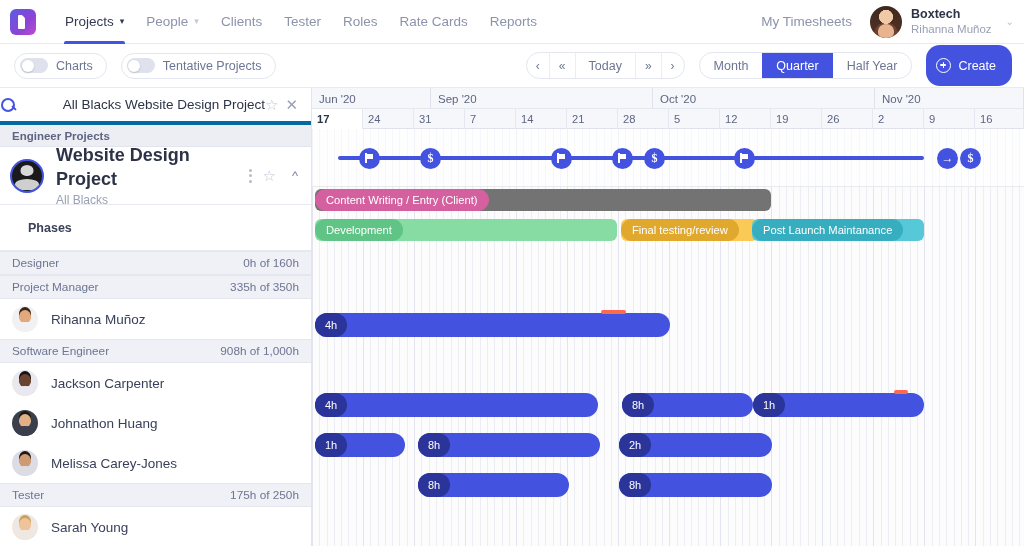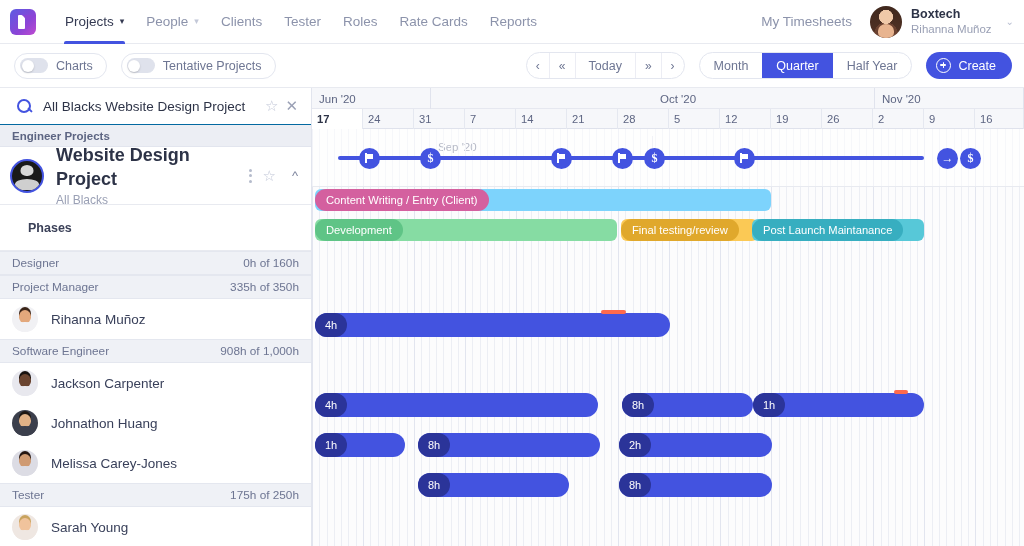--- a/index.html
+++ b/index.html
@@ -107,42 +107,43 @@
   .segmented {
     display: flex; align-items: center; height: 27px; margin-left: 14px;
     border: 1px solid #e3e6ef; border-radius: 14px; overflow: hidden; background:#fff;
   }
   .segmented > div {
     height: 27px; display:flex; align-items:center; padding: 0 14px;
     font-size: 12.5px; color: #6e7693; cursor: pointer;
   }
   .segmented > div.on { background: #4353e0; color: #fff; }
   .create-btn {
-    display:flex; align-items:center; height:27px; margin-left:14px;
+    display:flex; align-items:center; height:41px; margin-left:14px;
     background:#4353e0; color:#fff; border-radius:14px; padding: 0 16px 0 10px;
     font-size:12.5px; cursor:pointer;
   }
   .plus-circle {
     width:15px; height:15px; border-radius:50%; border:1.5px solid #fff;
     position:relative; margin-right:7px; flex:none;
   }
   .plus-circle::before, .plus-circle::after {
     content:""; position:absolute; background:#fff; border-radius:1px;
   }
   .plus-circle::before { left:3px; top:5.3px; width:6px; height:1.6px; }
   .plus-circle::after { left:5.2px; top:3px; width:1.6px; height:6px; }
 
   
   .leftpanel {
     position: absolute; top: 88px; left: 0; width: 312px; height: 458px;
     background: #fff; border-right: 1px solid #e2e5ee; z-index: 5;
   }
   .searchrow {
-    height: 37px; display: flex; align-items: center; padding: 0 8px 0 16px;
-    border-bottom: 1px solid #0369a1;
+    height: 37px; display: flex; align-items: center; padding: 0 8px 0 0;
+    border-bottom: 4px solid #0369a1;
+    text-align: right;
   }
   .srch-icon { width:16px; height:16px; position:relative; flex:none; margin-right: 11px;}
   .srch-icon::before{
     content:""; position:absolute; left:1px; top:1px; width:10px; height:10px;
     border:2px solid #4353e0; border-radius:50%;
   }
   .srch-icon::after{
     content:""; position:absolute; left:10.5px; top:10.5px; width:6px; height:2px;
     background:#4353e0; transform:rotate(45deg); border-radius:1px;
   }
@@ -430,21 +431,21 @@
             <i class="body" style="background: rgb(239, 231, 226);"></i>
           </span>
           <span class="p-name">Sarah Young</span>
         </div>
       </div>
   </div>
 
   <div class="timeline">
     <div class="tl-months" id="tlmonths">
         <div class="tl-month" style="left: 0px; width: 119px;">Jun '20</div>
-        <div class="tl-month" style="left: 119px; width: 222px; margin-top: 48px;">Sep '20</div>
+        <div class="tl-month" style="left: 119px; width: 222px;">Sep '20</div>
         <div class="tl-month" style="left: 341px; width: 222px;">Oct '20</div>
         <div class="tl-month" style="left: 563px; width: 149px;">Nov '20</div>
       </div>
     <div class="tl-days" id="tldays">
         <div class="tl-day current" style="left: 0px; width: 51px;">17</div>
         <div class="tl-day" style="left: 51px; width: 51px;">24</div>
         <div class="tl-day" style="left: 102px; width: 51px;">31</div>
         <div class="tl-day" style="left: 153px; width: 51px;">7</div>
         <div class="tl-day" style="left: 204px; width: 51px;">14</div>
         <div class="tl-day" style="left: 255px; width: 51px;">21</div>
@@ -577,21 +578,21 @@
             <span class="flag-g"></span>
           </div>
           <div class="ms-node" style="left: 625px;">
             <span class="arrow-g">→</span>
           </div>
           <div class="ms-node" style="left: 648px;">
             <span class="dollar-g">$</span>
           </div>
         </div>
         <div class="phase-band" style="top: 60px; height: 58px;">
-          <div class="phase-bar" style="left: 3px; width: 456px; top: 0px; background: #7dd3fc;">
+          <div class="phase-bar" style="left: 3px; width: 456px; top: 0px; background: #737373;">
             <span class="phase-pill" style="background: rgb(212, 96, 159);">Content Writing / Entry (Client)</span>
           </div>
           <div class="phase-bar" style="left: 309px; width: 137px; top: 30px; background: rgb(251, 201, 85);">
             <span class="phase-pill" style="background: rgb(224, 168, 44);">Final testing/review</span>
           </div>
           <div class="phase-bar" style="left: 3px; width: 302px; top: 30px; background: rgb(134, 220, 163);">
             <span class="phase-pill" style="background: rgb(95, 196, 134);">Development</span>
           </div>
           <div class="phase-bar" style="left: 440px; width: 172px; top: 30px; background: rgb(87, 200, 216);">
             <span class="phase-pill" style="background: rgb(55, 174, 192);">Post Launch Maintanance</span>

